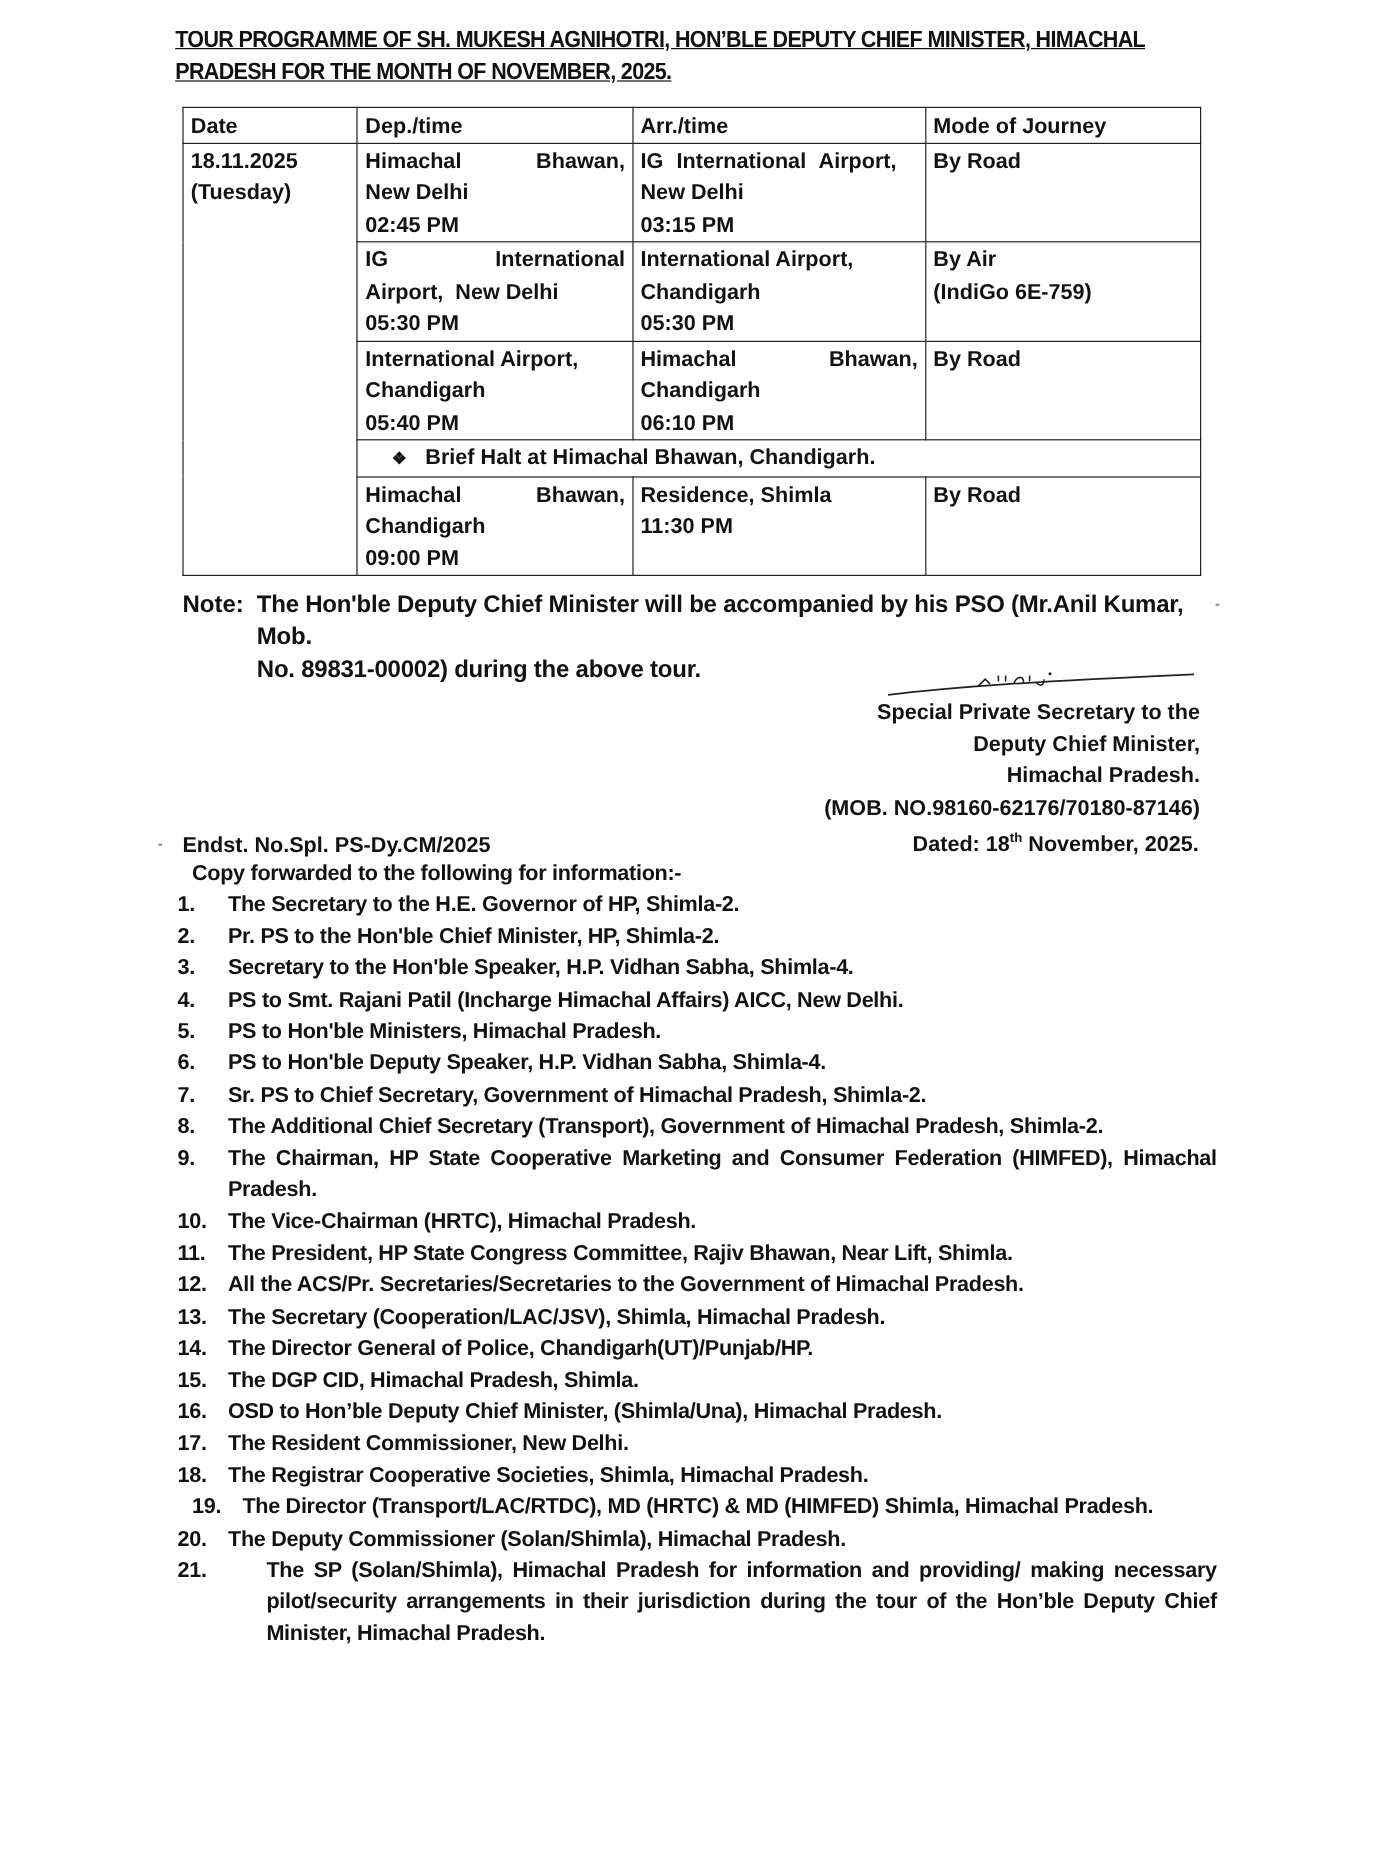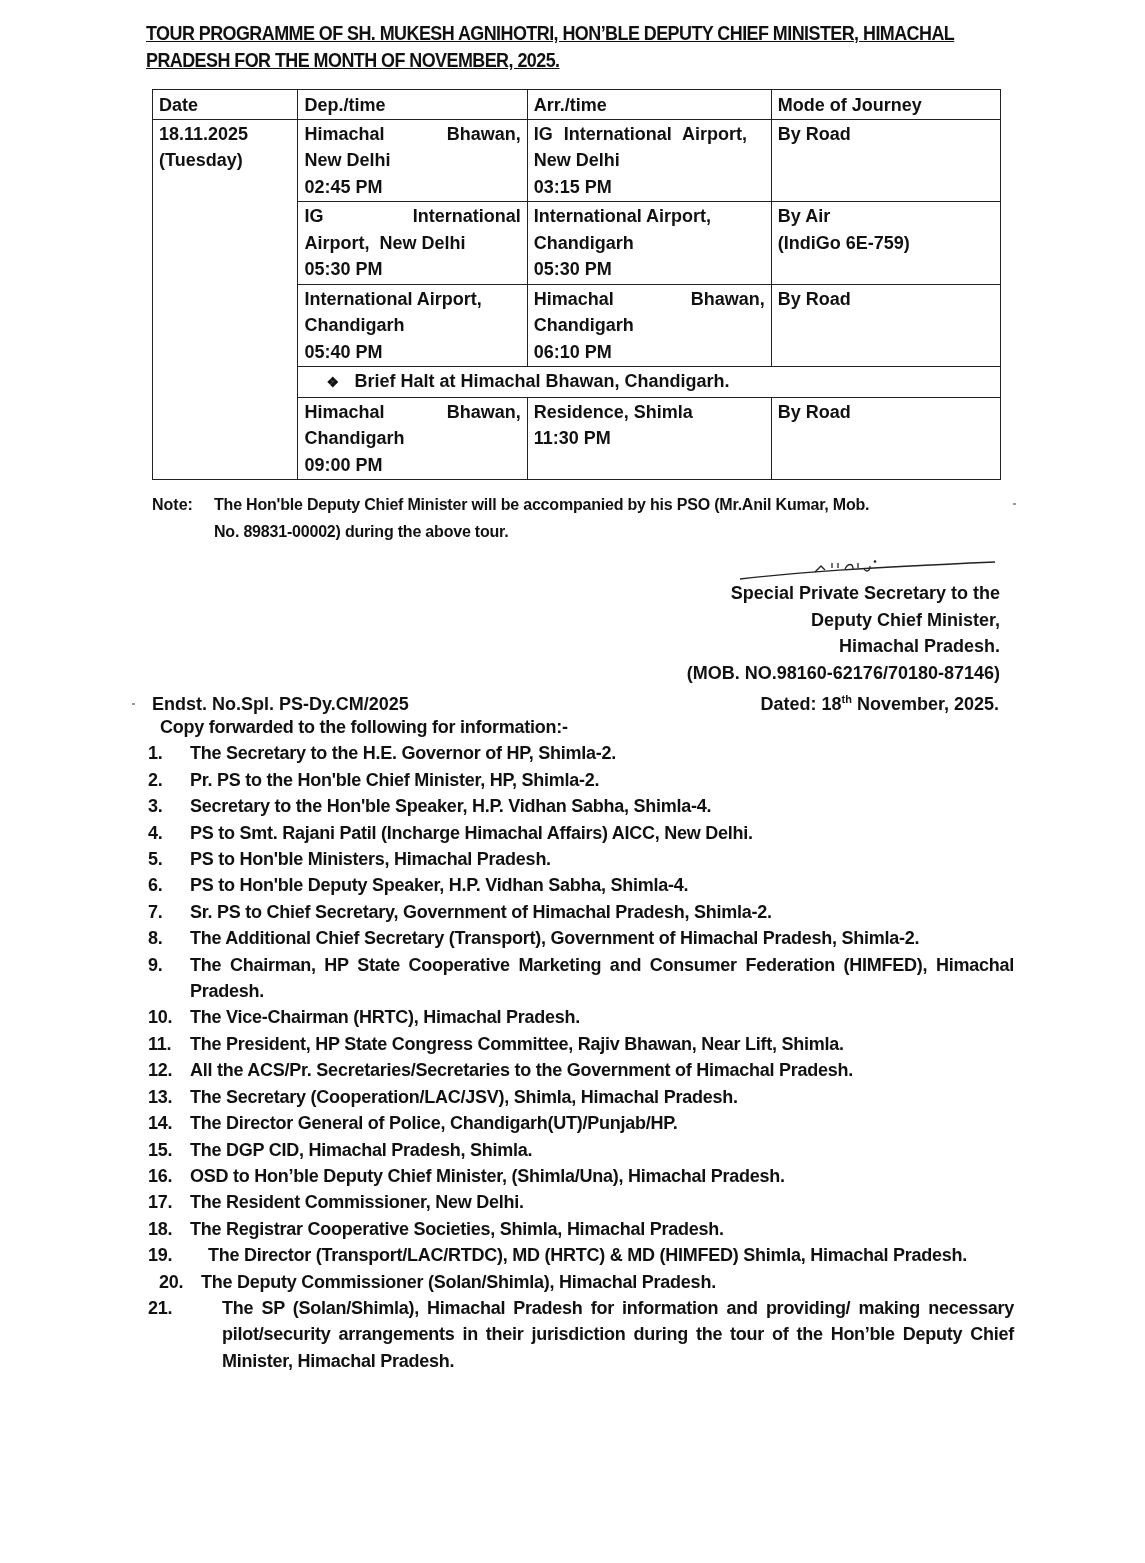--- a/index.html
+++ b/index.html
@@ -35,21 +35,21 @@
   .c-date { width: 133px; }
   .c-dep { width: 217px; }
   .c-arr { width: 232px; }
   .c-mode { width: 218px; }
   .just { text-align: justify; text-align-last: left; }
   .spread { display: flex; justify-content: space-between; }
   .halt { padding-left: 28px !important; }
   .halt-icon { display: inline-block; width: 18px; margin-right: 10px; font-size: 14px; }
   .note {
     position: absolute; left: 152px; top: 491px; width: 860px;
-    font-size: 16px; font-weight: bold; line-height: 27px;
+    font-size: 20px; font-weight: bold; line-height: 27px;
   }
   .note .lbl { position: absolute; left: 0; top: 0; }
   .note .txt { margin-left: 62px; letter-spacing: -0.2px; }
   .signature {
     position: absolute; left: 640px; top: 560px; width: 360px;
     text-align: right;
     font-size: 18px; font-weight: bold; line-height: 26.5px;
   }
   .sig-scrawl {
     position: absolute; left: 740px; top: 560px;
@@ -279,25 +279,25 @@
           <span class="txt" style="margin-left: 12px;">OSD to Hon’ble Deputy Chief Minister, (Shimla/Una), Himachal Pradesh.</span>
         </div>
         <div class="li" style="margin-left: 0px;">
           <span class="num" style="width: 30px;">17.</span>
           <span class="txt" style="margin-left: 12px;">The Resident Commissioner, New Delhi.</span>
         </div>
         <div class="li" style="margin-left: 0px;">
           <span class="num" style="width: 30px;">18.</span>
           <span class="txt" style="margin-left: 12px;">The Registrar Cooperative Societies, Shimla, Himachal Pradesh.</span>
         </div>
-        <div class="li" style="margin-left: 0px; gap: 18px;">
+        <div class="li" style="margin-left: 12px;">
           <span class="num" style="width: 30px;">19.</span>
           <span class="txt" style="margin-left: 12px;">The Director (Transport/LAC/RTDC), MD (HRTC) &amp; MD (HIMFED) Shimla, Himachal Pradesh.</span>
         </div>
-        <div class="li" style="margin-left: 11px;">
+        <div class="li" style="margin-left: 0px;">
           <span class="num" style="width: 30px;">20.</span>
           <span class="txt" style="margin-left: 12px;">The Deputy Commissioner (Solan/Shimla), Himachal Pradesh.</span>
         </div>
         <div class="li" style="margin-left: 0px; gap: 32px;">
           <span class="num" style="width: 30px;">21.</span>
           <span class="txt" style="margin-left: 12px;">The SP (Solan/Shimla), Himachal Pradesh for information and providing/ making necessary pilot/security arrangements in their jurisdiction during the tour of the Hon’ble Deputy Chief Minister, Himachal Pradesh.</span>
         </div>
       </div>
   </div>
 

